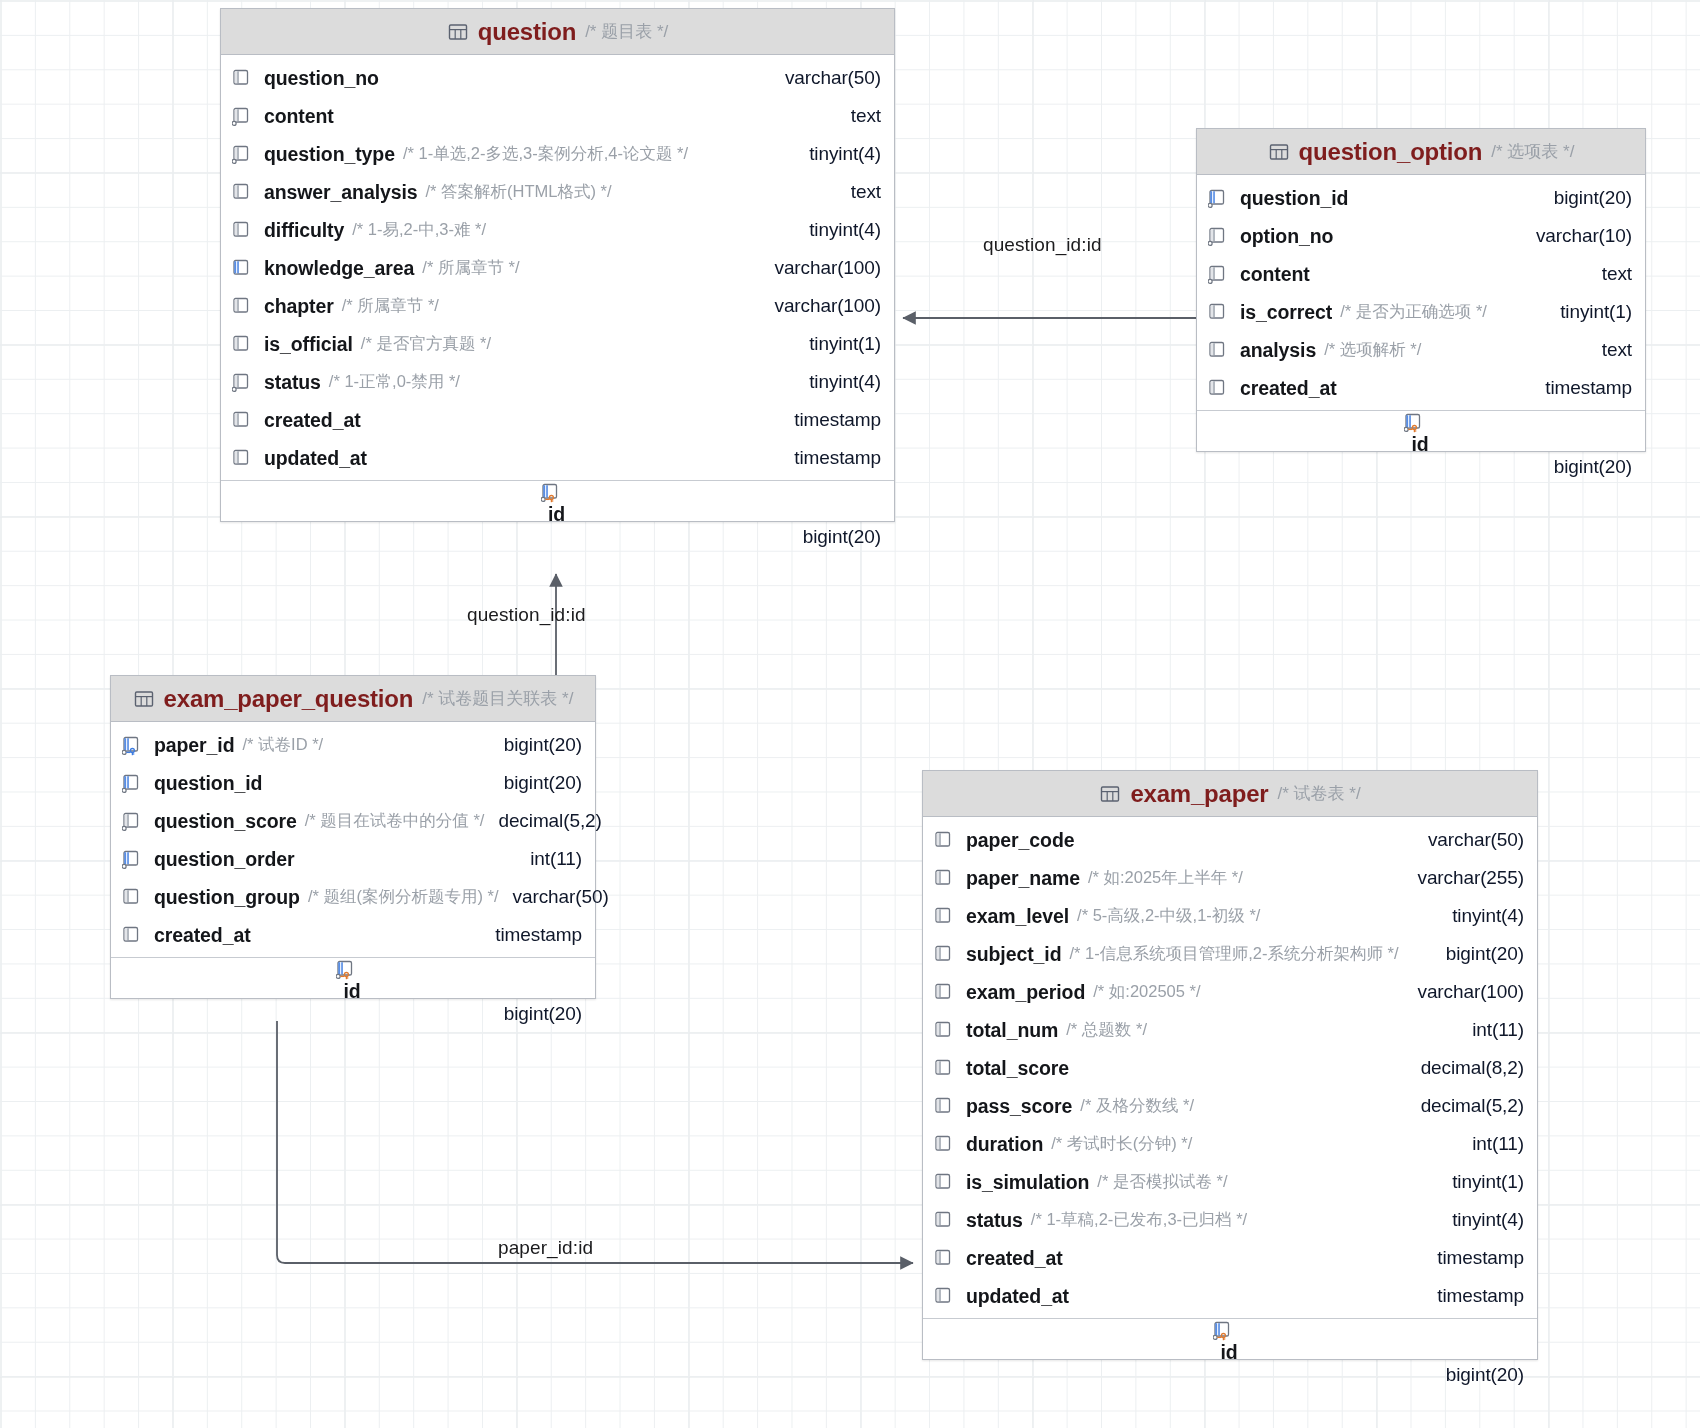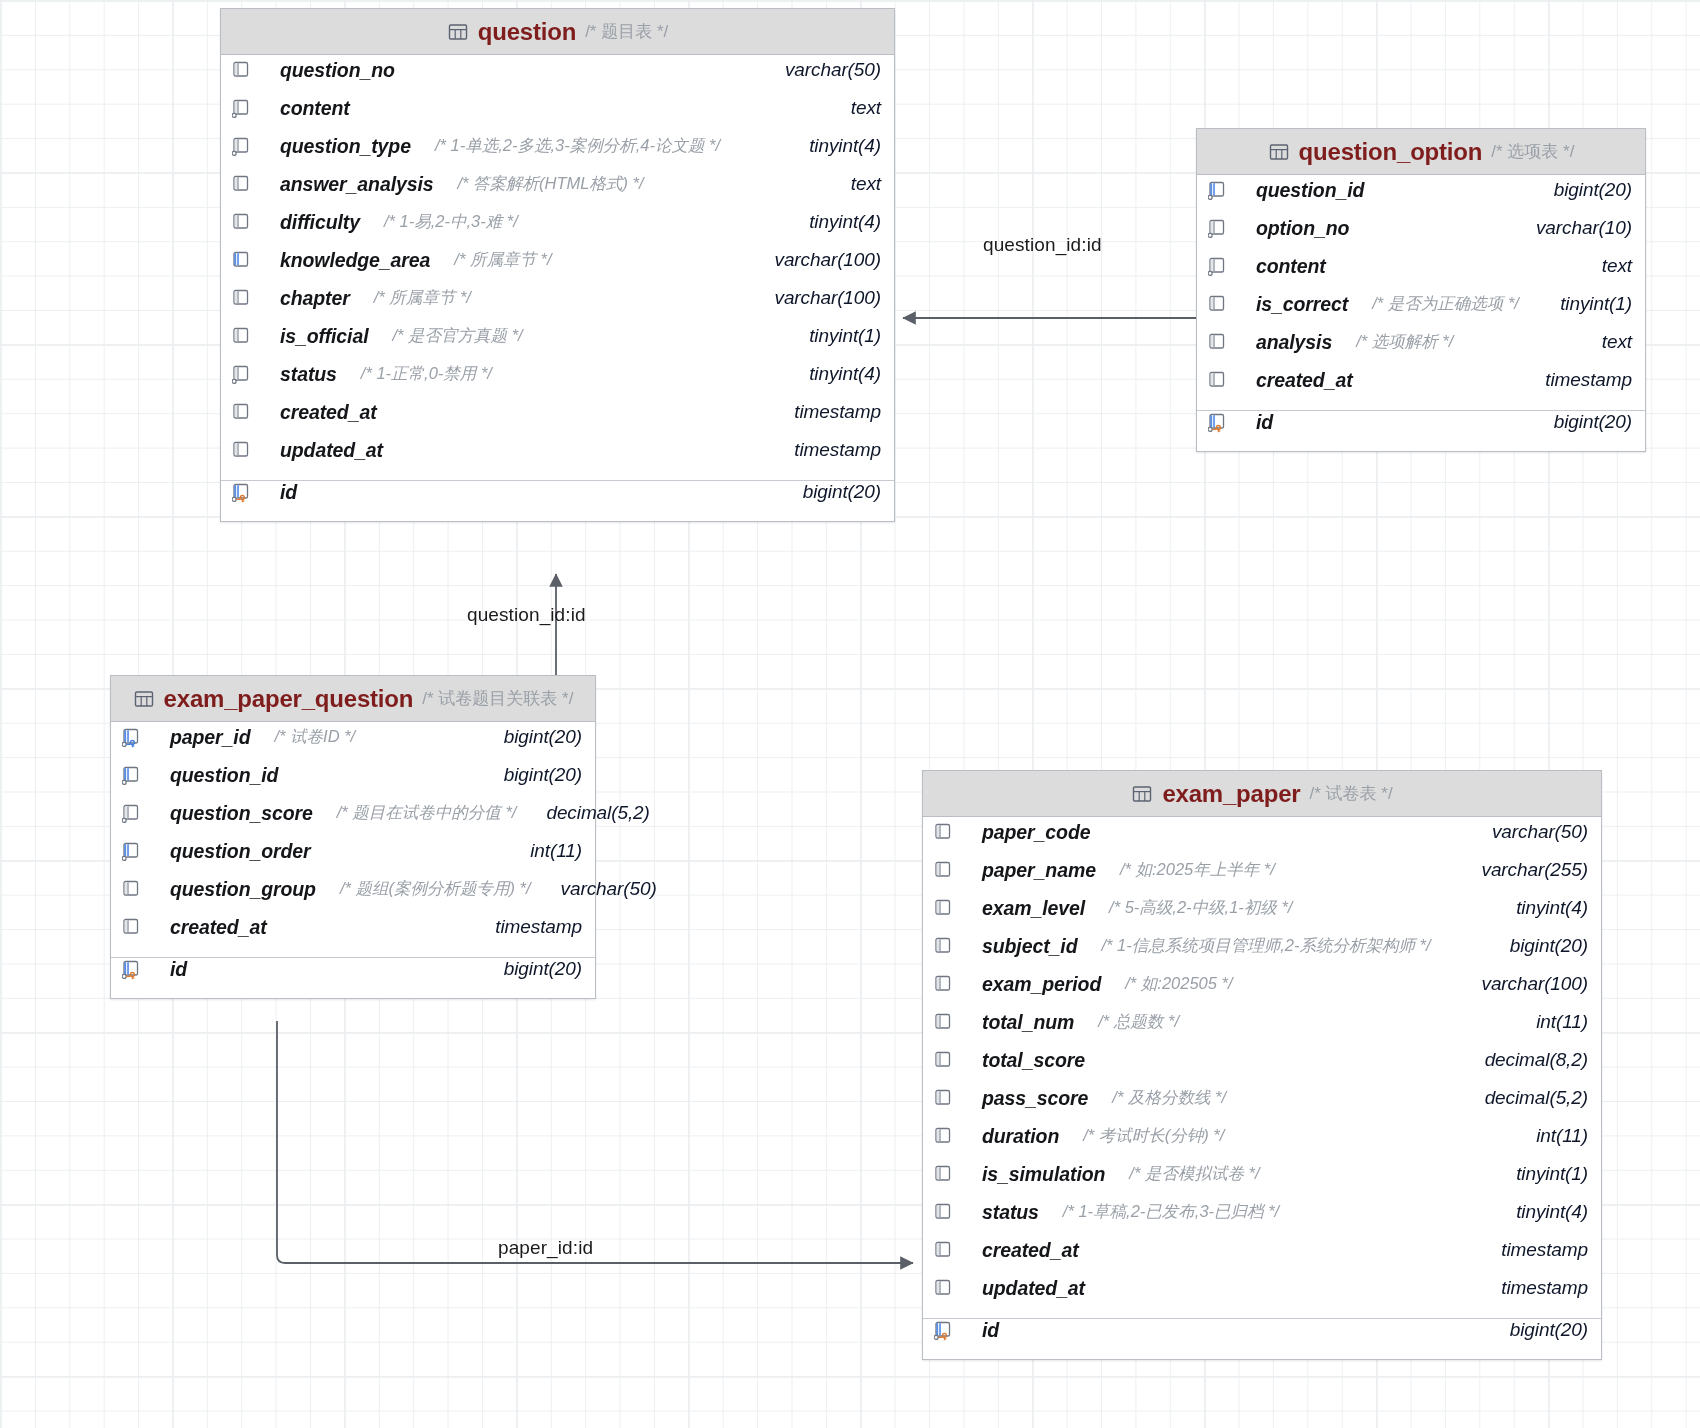--- a/index.html
+++ b/index.html
@@ -80,29 +80,30 @@
     color: #9aa0a8;
     font-weight: normal;
     letter-spacing: 0px;
   }
 
   .rows {
     padding: 4px 0 3px 0;
   }
   .row {
     display: flex;
+    align-items: center;
     height: 38px;
     padding: 0 13px 0 11px;
     box-sizing: border-box;
-    gap: 16px;
-    font-style: italic;
+    gap: 0;
   }
   .row.pk-row {
     border-top: 1px solid #c7cbd1;
     margin-top: 3px;
+    flex-direction: column;
   }
   .row .f-icon {
     flex: 0 0 auto;
     width: 26px;
     height: 22px;
     margin-right: 6px;
     display: block;
   }
   .f-name {
     font-size: 19.5px;
@@ -480,21 +481,21 @@
           <circle cx="10.4" cy="16.5" r="2" fill="none" stroke="#e07a2f" stroke-width="1.3"></circle>
           <line x1="10.4" y1="18.5" x2="10.4" y2="21.2" stroke="#e07a2f" stroke-width="1.3"></line>
           <line x1="10.4" y1="20" x2="12.3" y2="20" stroke="#e07a2f" stroke-width="1.3"></line>
         </svg>
         <span class="f-name">id</span>
         <span class="f-type">bigint(20)</span>
       </div>
     </div>
 </div>
 
-<div class="table-card" id="tbl-exam_paper" style="left:922px; top:770px; width:680px;">
+<div class="table-card" id="tbl-exam_paper" style="left:922px; top:770px; width:616px;">
   <div class="table-header">
     <svg class="tbl-ico" width="22" height="22" viewBox="0 0 22 22">
       <rect x="2.5" y="4" width="17" height="14" rx="1.2" fill="none" stroke="#5b6270" stroke-width="1.4"></rect>
       <line x1="2.5" y1="8.6" x2="19.5" y2="8.6" stroke="#5b6270" stroke-width="1.2"></line>
       <line x1="8.2" y1="8.6" x2="8.2" y2="18" stroke="#5b6270" stroke-width="1.2"></line>
       <line x1="13.8" y1="8.6" x2="13.8" y2="18" stroke="#5b6270" stroke-width="1.2"></line>
     </svg>
     <span class="table-title">exam_paper</span>
     <span class="table-comment">/* 试卷表 */</span>
   </div>

